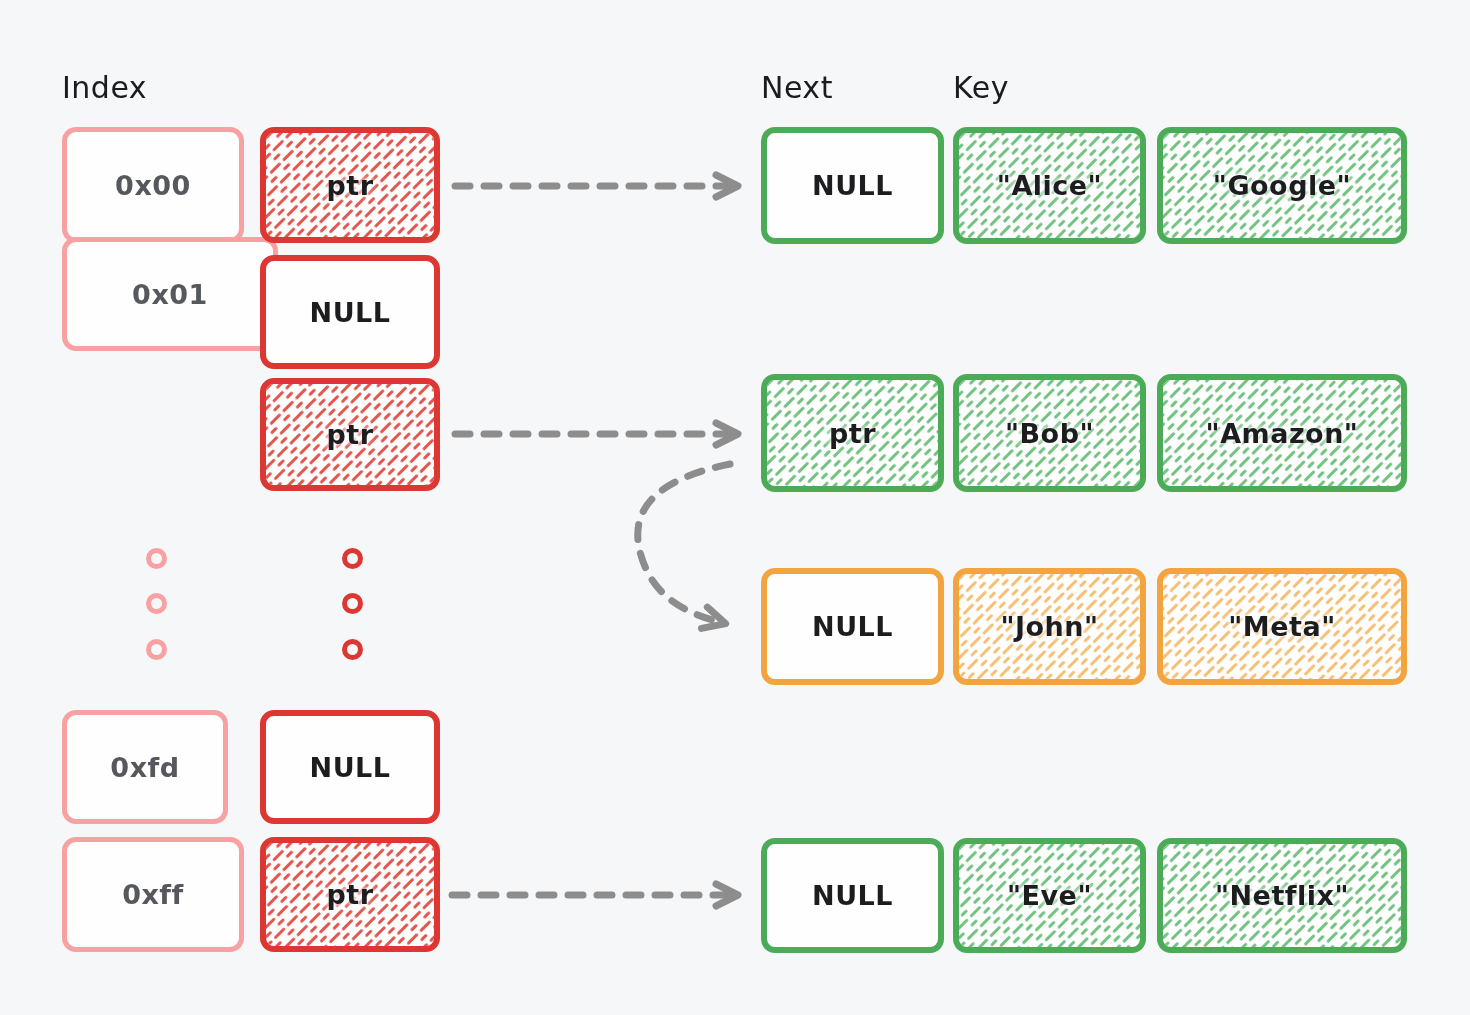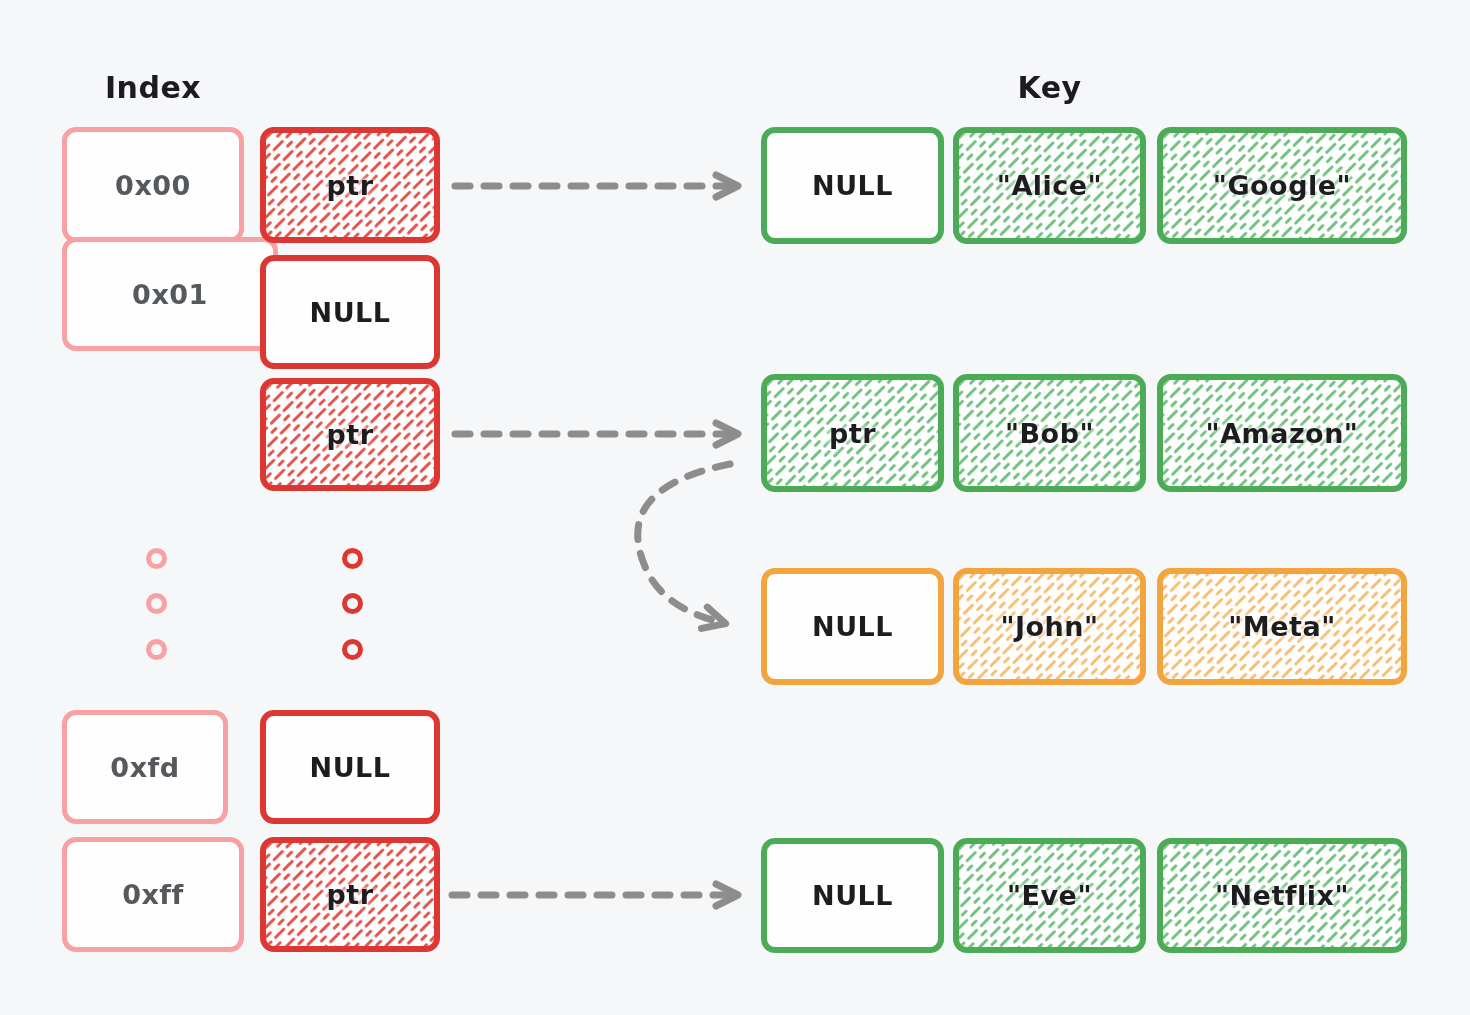--- a/index.html
+++ b/index.html
@@ -1,22 +1,22 @@
 <!DOCTYPE html>
 <html><head>
 <meta charset="utf-8">
 <style>
   html,body{margin:0;padding:0;background:#e9eaee;}
   .canvas{
     position:relative;width:1470px;height:1015px;background:#f6f7f9;
     font-family:"DejaVu Sans","Liberation Sans",sans-serif;overflow:hidden;
   }
   .hdr{
-    position:absolute;font-weight:700;font-size:30px;color:#1c1c1e;
-    text-align:center;letter-spacing:.5px;
+    position:absolute;font-weight:400;font-size:30px;color:#1c1c1e;
+    letter-spacing:.5px;
   }
   .box{
     position:absolute;box-sizing:border-box;background:#fefefe;
     border-radius:14px;display:flex;align-items:center;justify-content:center;
     overflow:hidden;
   }
   .b-pink  {border:5px solid #f7a1a3;}
   .b-red   {border:6px solid #dc3732;}
   .b-green {border:6px solid #4cab57;}
   .b-orange{border:6px solid #f2a53f;}
@@ -52,20 +52,21 @@
         <line x1="0" y1="10.5" x2="18" y2="10.5" stroke="#74c383" stroke-width="3" stroke-dasharray="5.5 6.5" stroke-dashoffset="6" stroke-linecap="round"></line>
       </pattern>
       <pattern id="hatch-orange" patternUnits="userSpaceOnUse" width="18" height="14" patternTransform="rotate(-45)">
         <line x1="0" y1="3.5" x2="18" y2="3.5" stroke="#f6c077" stroke-width="3" stroke-dasharray="5.5 6.5" stroke-linecap="round"></line>
         <line x1="0" y1="10.5" x2="18" y2="10.5" stroke="#f6c077" stroke-width="3" stroke-dasharray="5.5 6.5" stroke-dashoffset="6" stroke-linecap="round"></line>
       </pattern>
     </defs>
   </svg>
 
   <div class="hdr" style="left:62px;top:70px;width:182px">Index</div>
+  <div class="hdr" style="left:761px;top:70px;width:183px">Next</div>
   <div class="hdr" style="left:953px;top:70px;width:193px">Key</div>
 
   <div class="box b-pink" style="left:62px;top:127px;width:182px;height:116px">
     <span class="lbl gray">0x00</span>
   </div>
   <div class="box b-pink" style="left:62px;top:237px;width:216px;height:114px">
     <span class="lbl gray">0x01</span>
   </div>
   <div class="box b-pink" style="left:62px;top:710px;width:166px;height:114px">
     <span class="lbl gray">0xfd</span>

